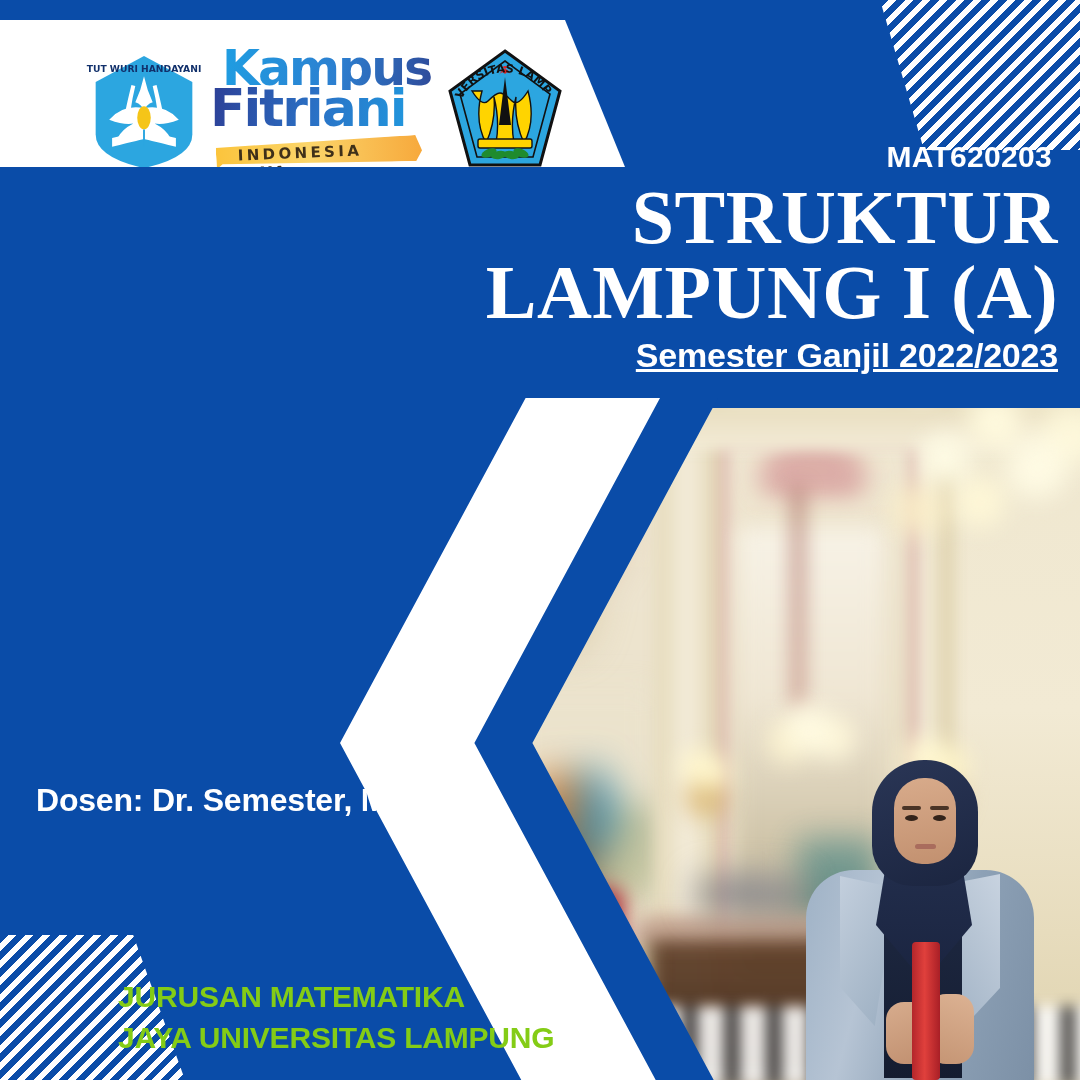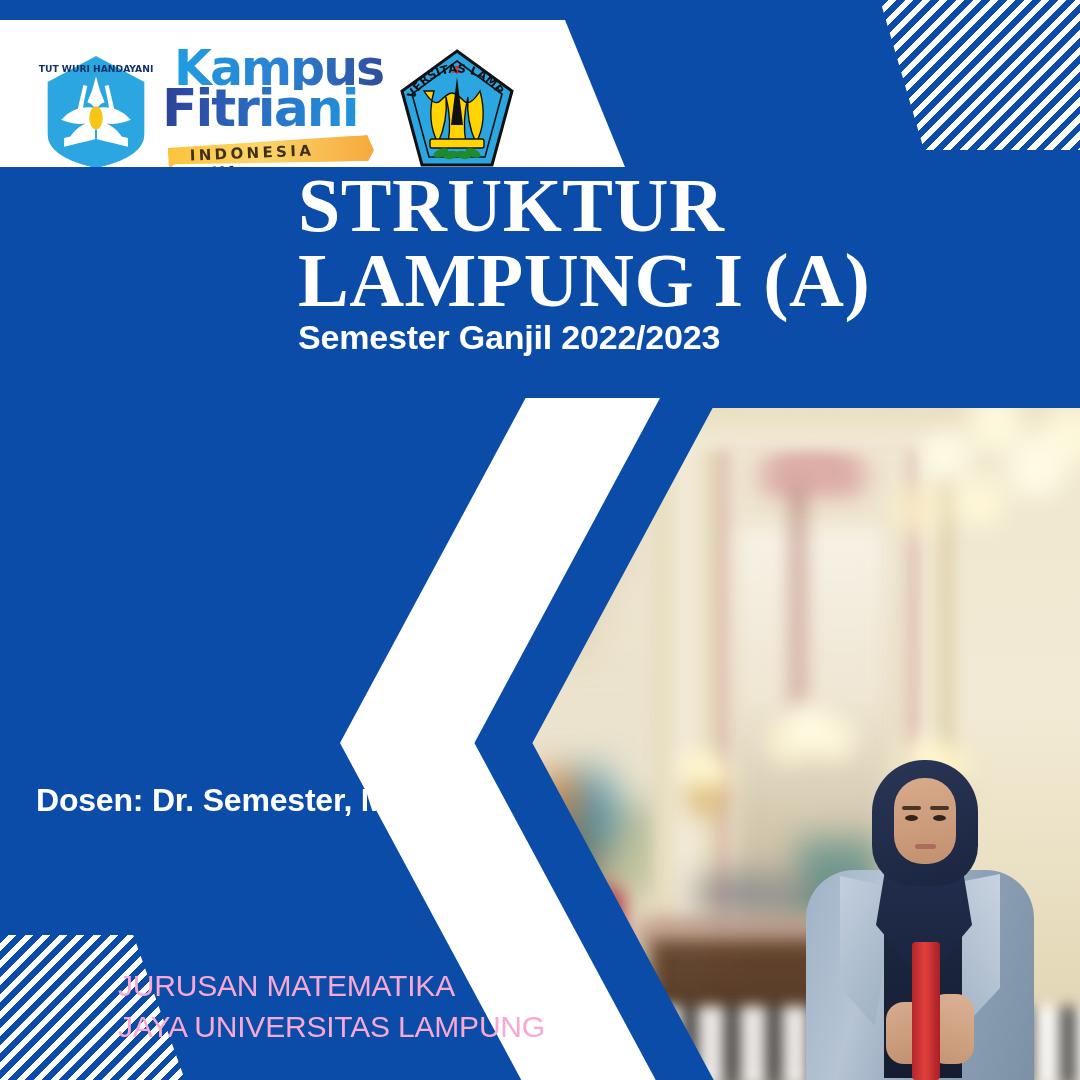--- a/index.html
+++ b/index.html
@@ -28,21 +28,21 @@
     left:0;bottom:0;width:185px;height:145px;
     clip-path:polygon(0 0, 72% 0, 100% 100%, 0 100%);
   }
   
   #header-band{
     position:absolute;left:0;top:20px;width:625px;height:147px;
     background:#ffffff;
     clip-path:polygon(0 0, 90.4% 0, 100% 100%, 0 100%);
     display:flex;align-items:center;
   }
-  .logo{position:absolute;}
+  .logo{position:absolute;margin-left:48px;}
   
   #photo-wrap{
     position:absolute;
     left:498px;top:408px;width:582px;height:672px;
     clip-path:polygon(34% 0, 100% 0, 100% 100%, 18% 100%, 0 52%);
     overflow:hidden;
     background:#e8dfc8;
   }
   #photo-scene{position:absolute;inset:0;overflow:hidden;}
   
@@ -67,43 +67,43 @@
     clip-path:polygon(
       58% 0%, 100% 0%, 42% 50%, 100% 100%, 58% 100%, 0 50%);
   }
   
   #course-code{
     position:absolute;right:28px;top:140px;
     color:#ffffff;font-size:30px;font-weight:bold;letter-spacing:0.3px;
     text-align:right;
   }
   #title-block{
-    position:absolute;right:22px;top:168px;width:760px;
+    position:absolute;right:22px;top:180px;width:760px;text-align:right;
   }
   .title-line{
     color:#ffffff;
     font-family:"Liberation Serif", serif;
     font-weight:bold;
     font-size:76px;
     line-height:0.99;
     letter-spacing:0.5px;
     white-space:nowrap;
   }
   #semester{
     color:#ffffff;font-size:34px;font-weight:bold;
-    letter-spacing:-0.2px;
+    margin-top:6px;letter-spacing:-0.2px;text-decoration:underline;
   }
   #lecturer{
     position:absolute;left:36px;top:782px;
     color:#ffffff;font-size:32px;font-weight:bold;letter-spacing:-0.2px;
     z-index:6;
   }
   #footer{
-    position:absolute;left:118px;bottom:33px;
-    color:#f9a8d4;font-size:30px;font-weight:normal;line-height:1.35;
+    position:absolute;left:118px;bottom:22px;
+    color:#84cc16;font-size:30px;font-weight:bold;line-height:1.35;
     letter-spacing:-0.2px;z-index:6;
   }
   
   #km-logo{left:160px;top:26px;width:225px;height:118px;}
   .km-word{
     font-family:"DejaVu Sans", sans-serif;
     font-weight:bold;font-style:normal;
     letter-spacing:-2px;line-height:0.86;
   }
   #km-kampus{
@@ -320,20 +320,21 @@
           <ellipse cx="79" cy="106" rx="8" ry="4" transform="rotate(22 79 106)"></ellipse>
         </g>
         <path id="unilaArc" d="M20 52 A48 48 0 0 1 106 52" fill="none"></path>
         <text font-family="DejaVu Sans, sans-serif" font-size="11.5" font-weight="bold" fill="#111111">
           <textPath href="#unilaArc" startOffset="50%" text-anchor="middle">UNIVERSITAS LAMPUNG</textPath>
         </text>
       </svg>
     </div>
   </div>
 
+  <div id="course-code">MAT620203</div>
 
   <div id="title-block">
     <div class="title-line">STRUKTUR</div>
     <div class="title-line">LAMPUNG I (A)</div>
     <div id="semester">Semester Ganjil 2022/2023</div>
   </div>
 
   <div id="lecturer">Dosen: Dr. Semester, M.Sc.</div>
 
   <div id="footer">

